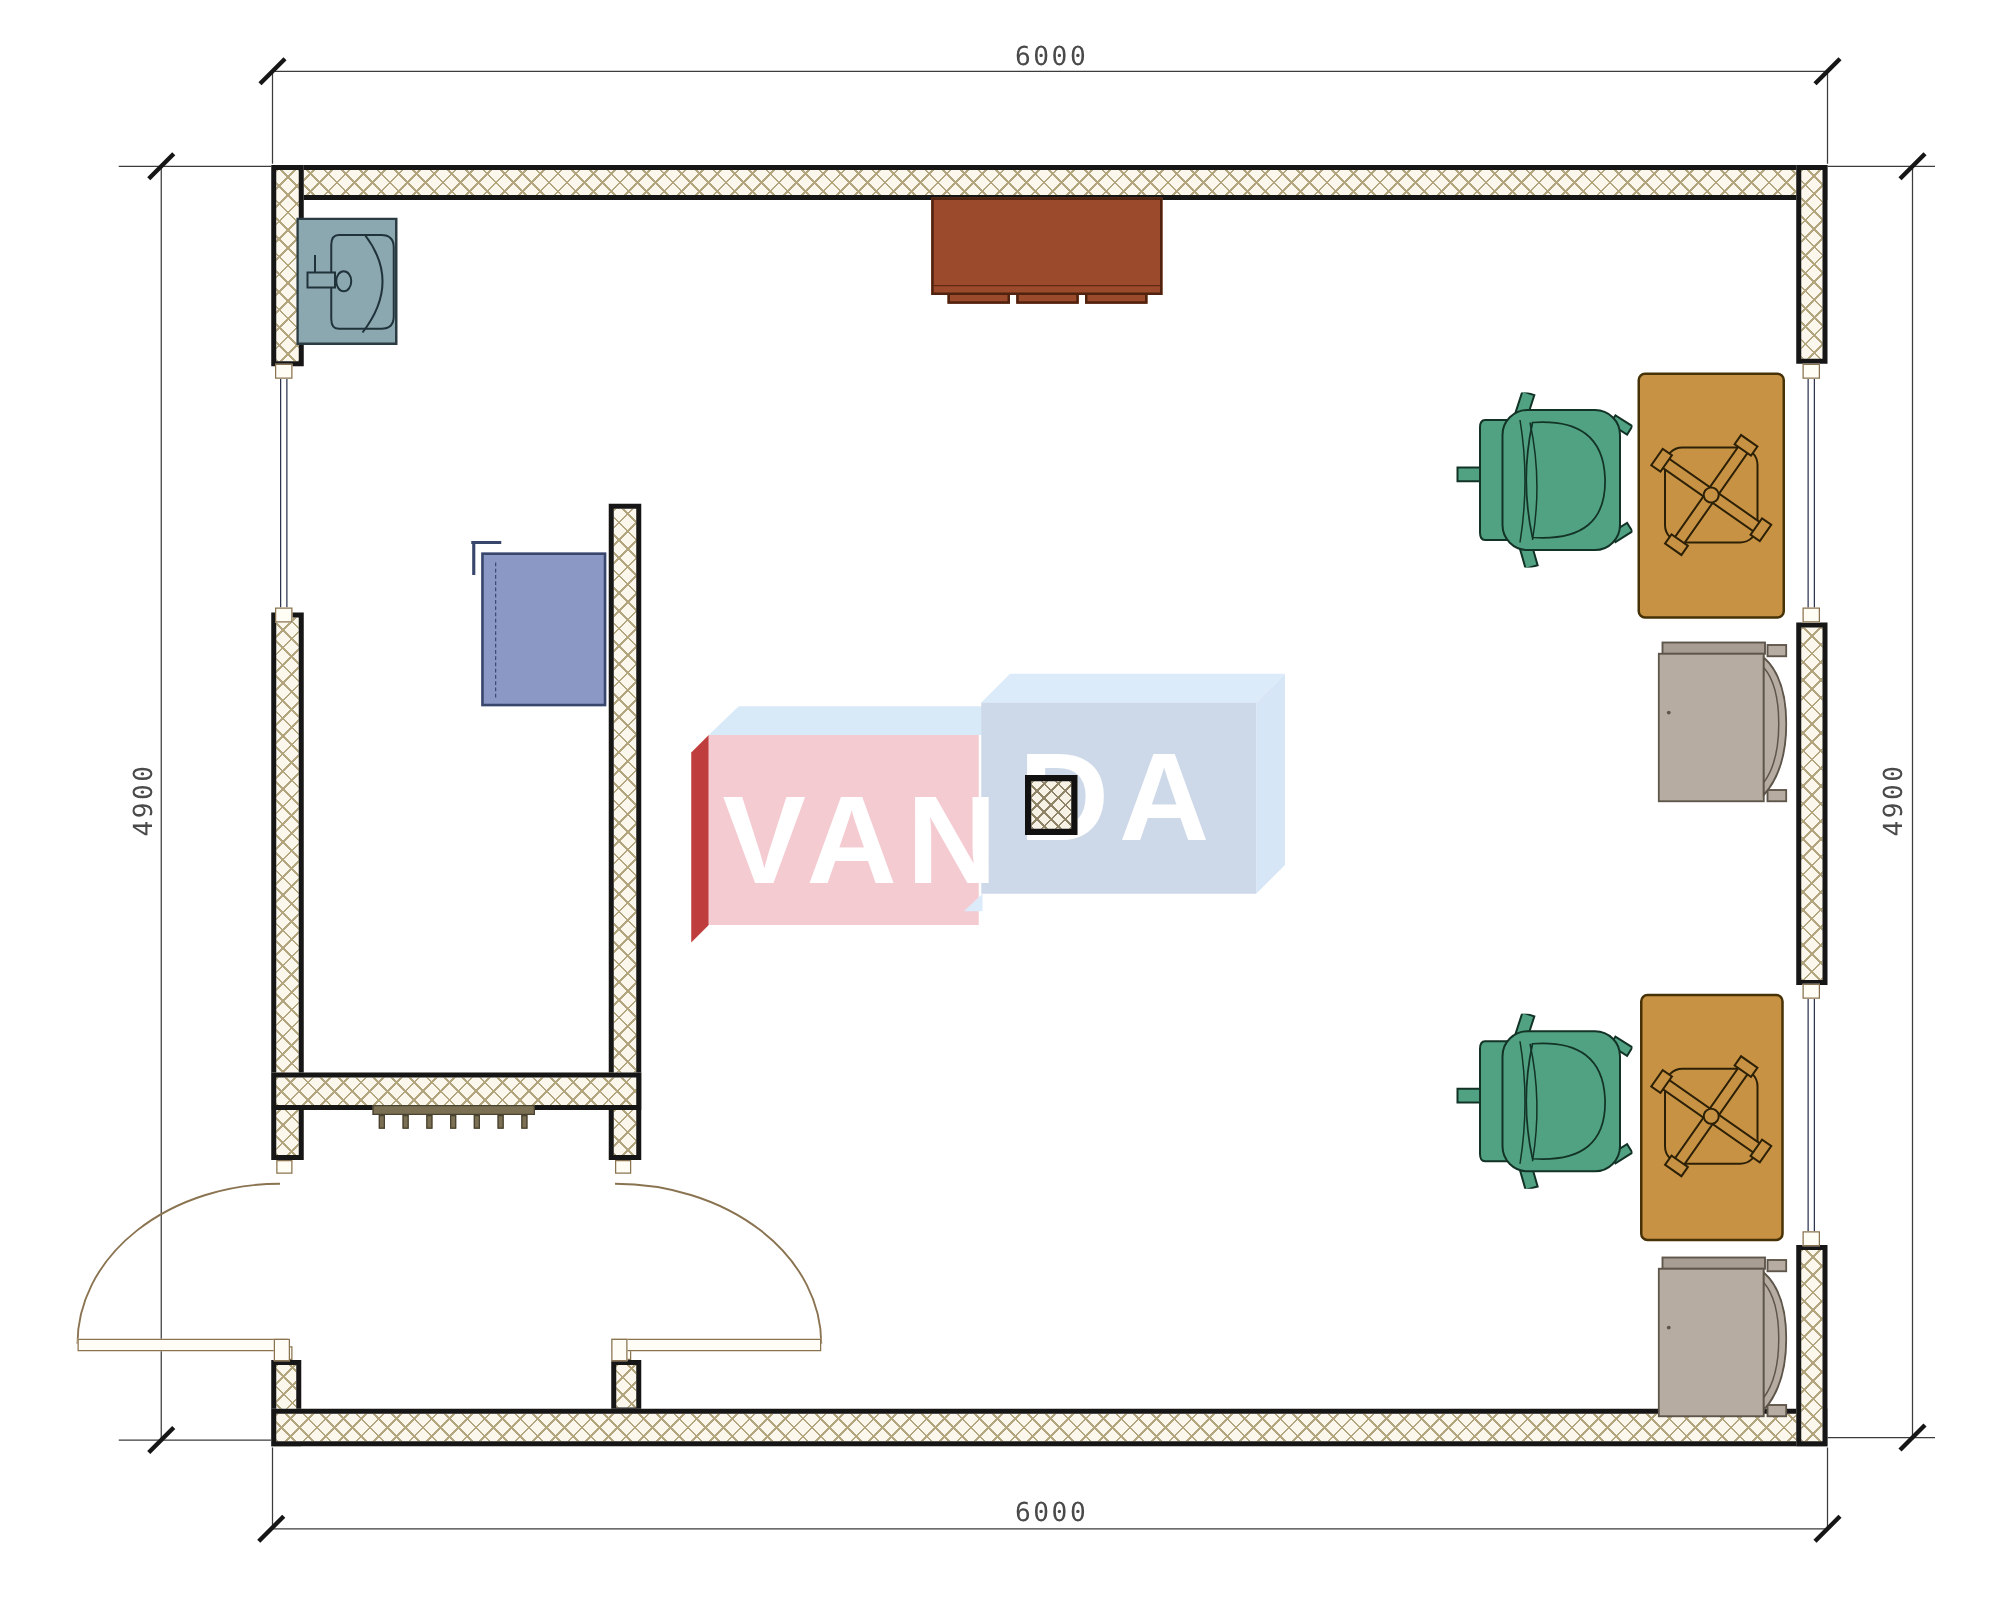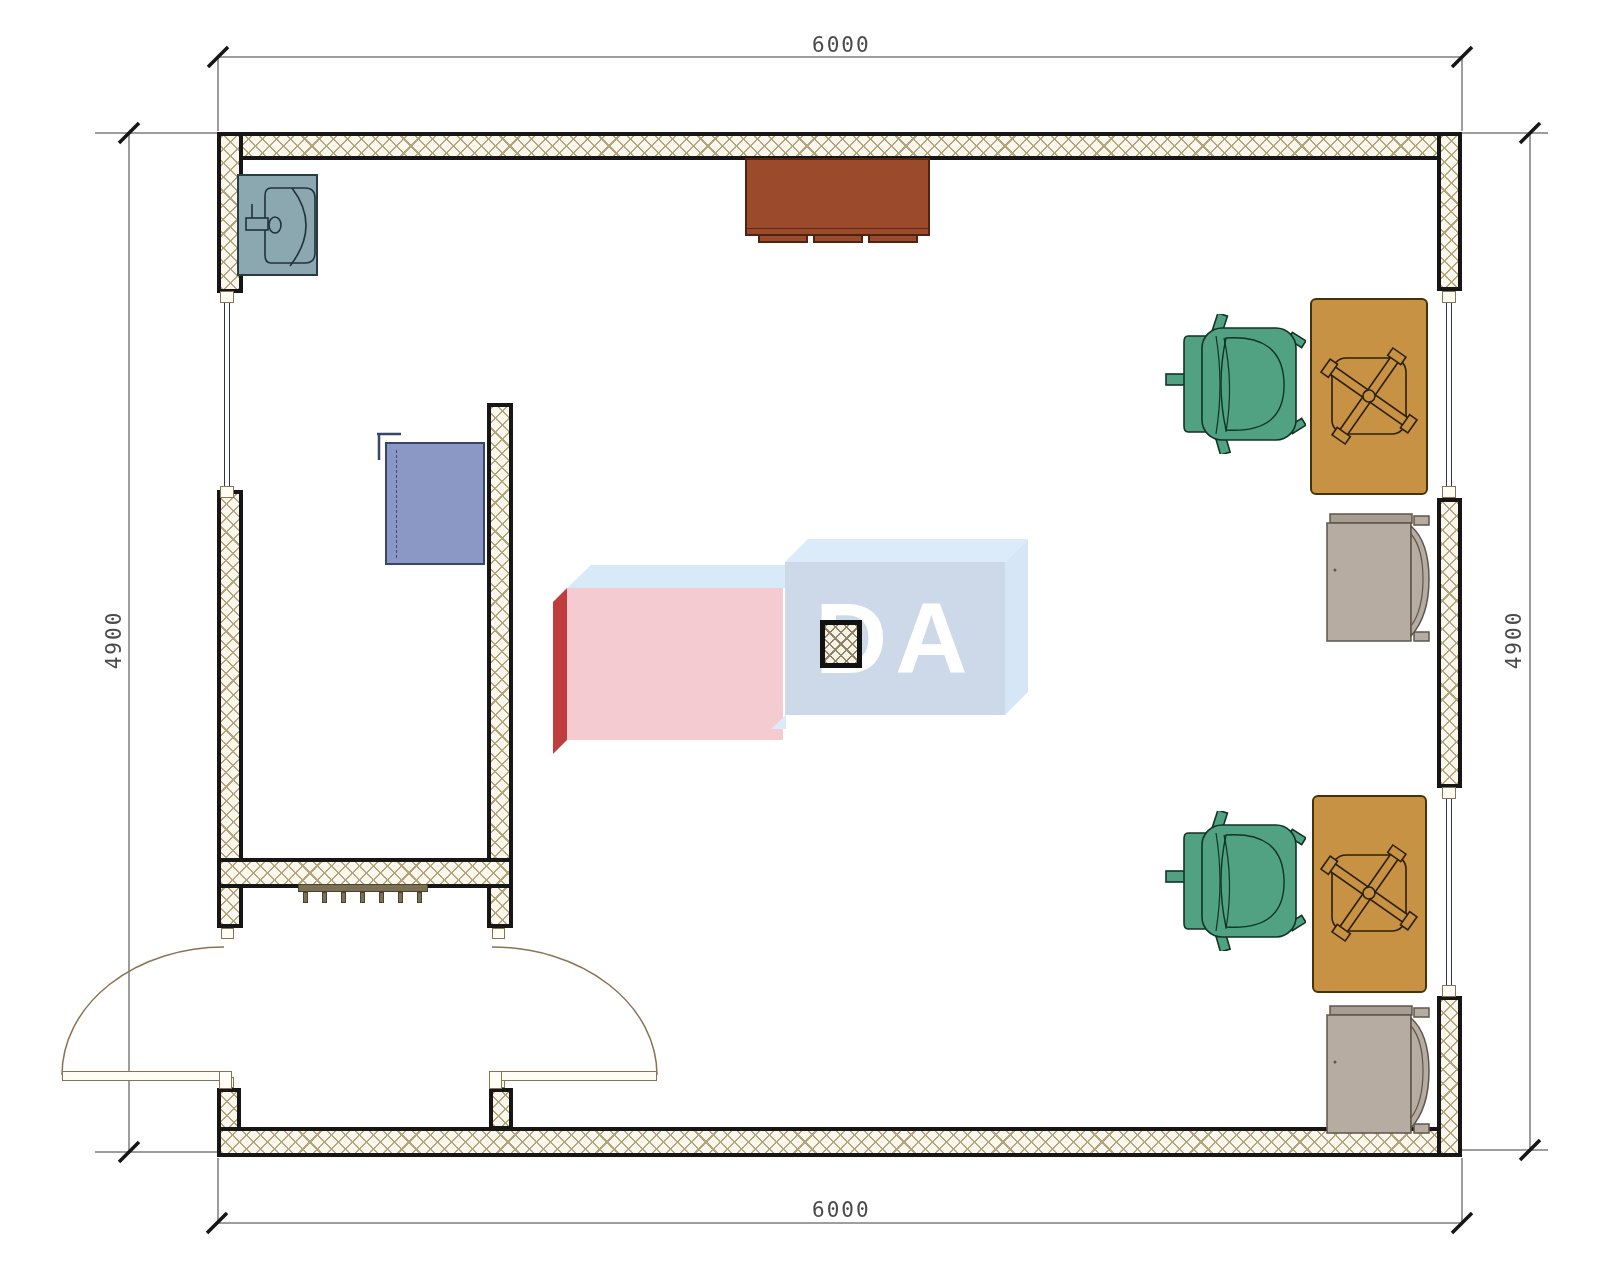--- a/index.html
+++ b/index.html
@@ -51,20 +51,21 @@
 
   <svg class="svgabs" style="left:540px;top:525px;z-index:1;" width="500" height="240" viewBox="540 525 500 240">
     <polygon points="567,588 591,565 806,565 788,588" fill="#d8e9f7"></polygon>
     <polygon points="567,588 567,740 553,754 553,602" fill="#bf3d3c"></polygon>
     <rect x="567" y="588" width="216" height="152" fill="#f5cbd2"></rect>
     <polygon points="785,562 808,539 1028,539 1005,562" fill="#dcebf9"></polygon>
     <polygon points="1005,562 1028,539 1028,692 1005,715" fill="#d7e6f6"></polygon>
     <rect x="785" y="562" width="220" height="153" fill="#cdd9e9"></rect>
     <polygon points="786,715 771,729 786,729" fill="#dcebf9"></polygon>
   </svg>
+  <div class="wm-letter" style="left:578px;top:622px;">VAN</div>
   <div class="wm-letter" style="left:815px;top:588px;">DA</div>
 
   <div class="wall" style="left:218px;top:132px;width:1244px;height:28px;"></div>
   <div class="wall" style="left:217px;top:132px;width:26px;height:161px;"></div>
   <div class="wall" style="left:217px;top:490px;width:26px;height:438px;"></div>
   <div class="wall" style="left:487px;top:403px;width:26px;height:525px;"></div>
   <div class="wall" style="left:217px;top:858px;width:296px;height:30px;"></div>
   <div class="wall" style="left:217px;top:1088px;width:24px;height:69px;"></div>
   <div class="wall" style="left:489px;top:1088px;width:24px;height:42px;"></div>
   <div class="wall" style="left:217px;top:1127px;width:1245px;height:30px;"></div>

